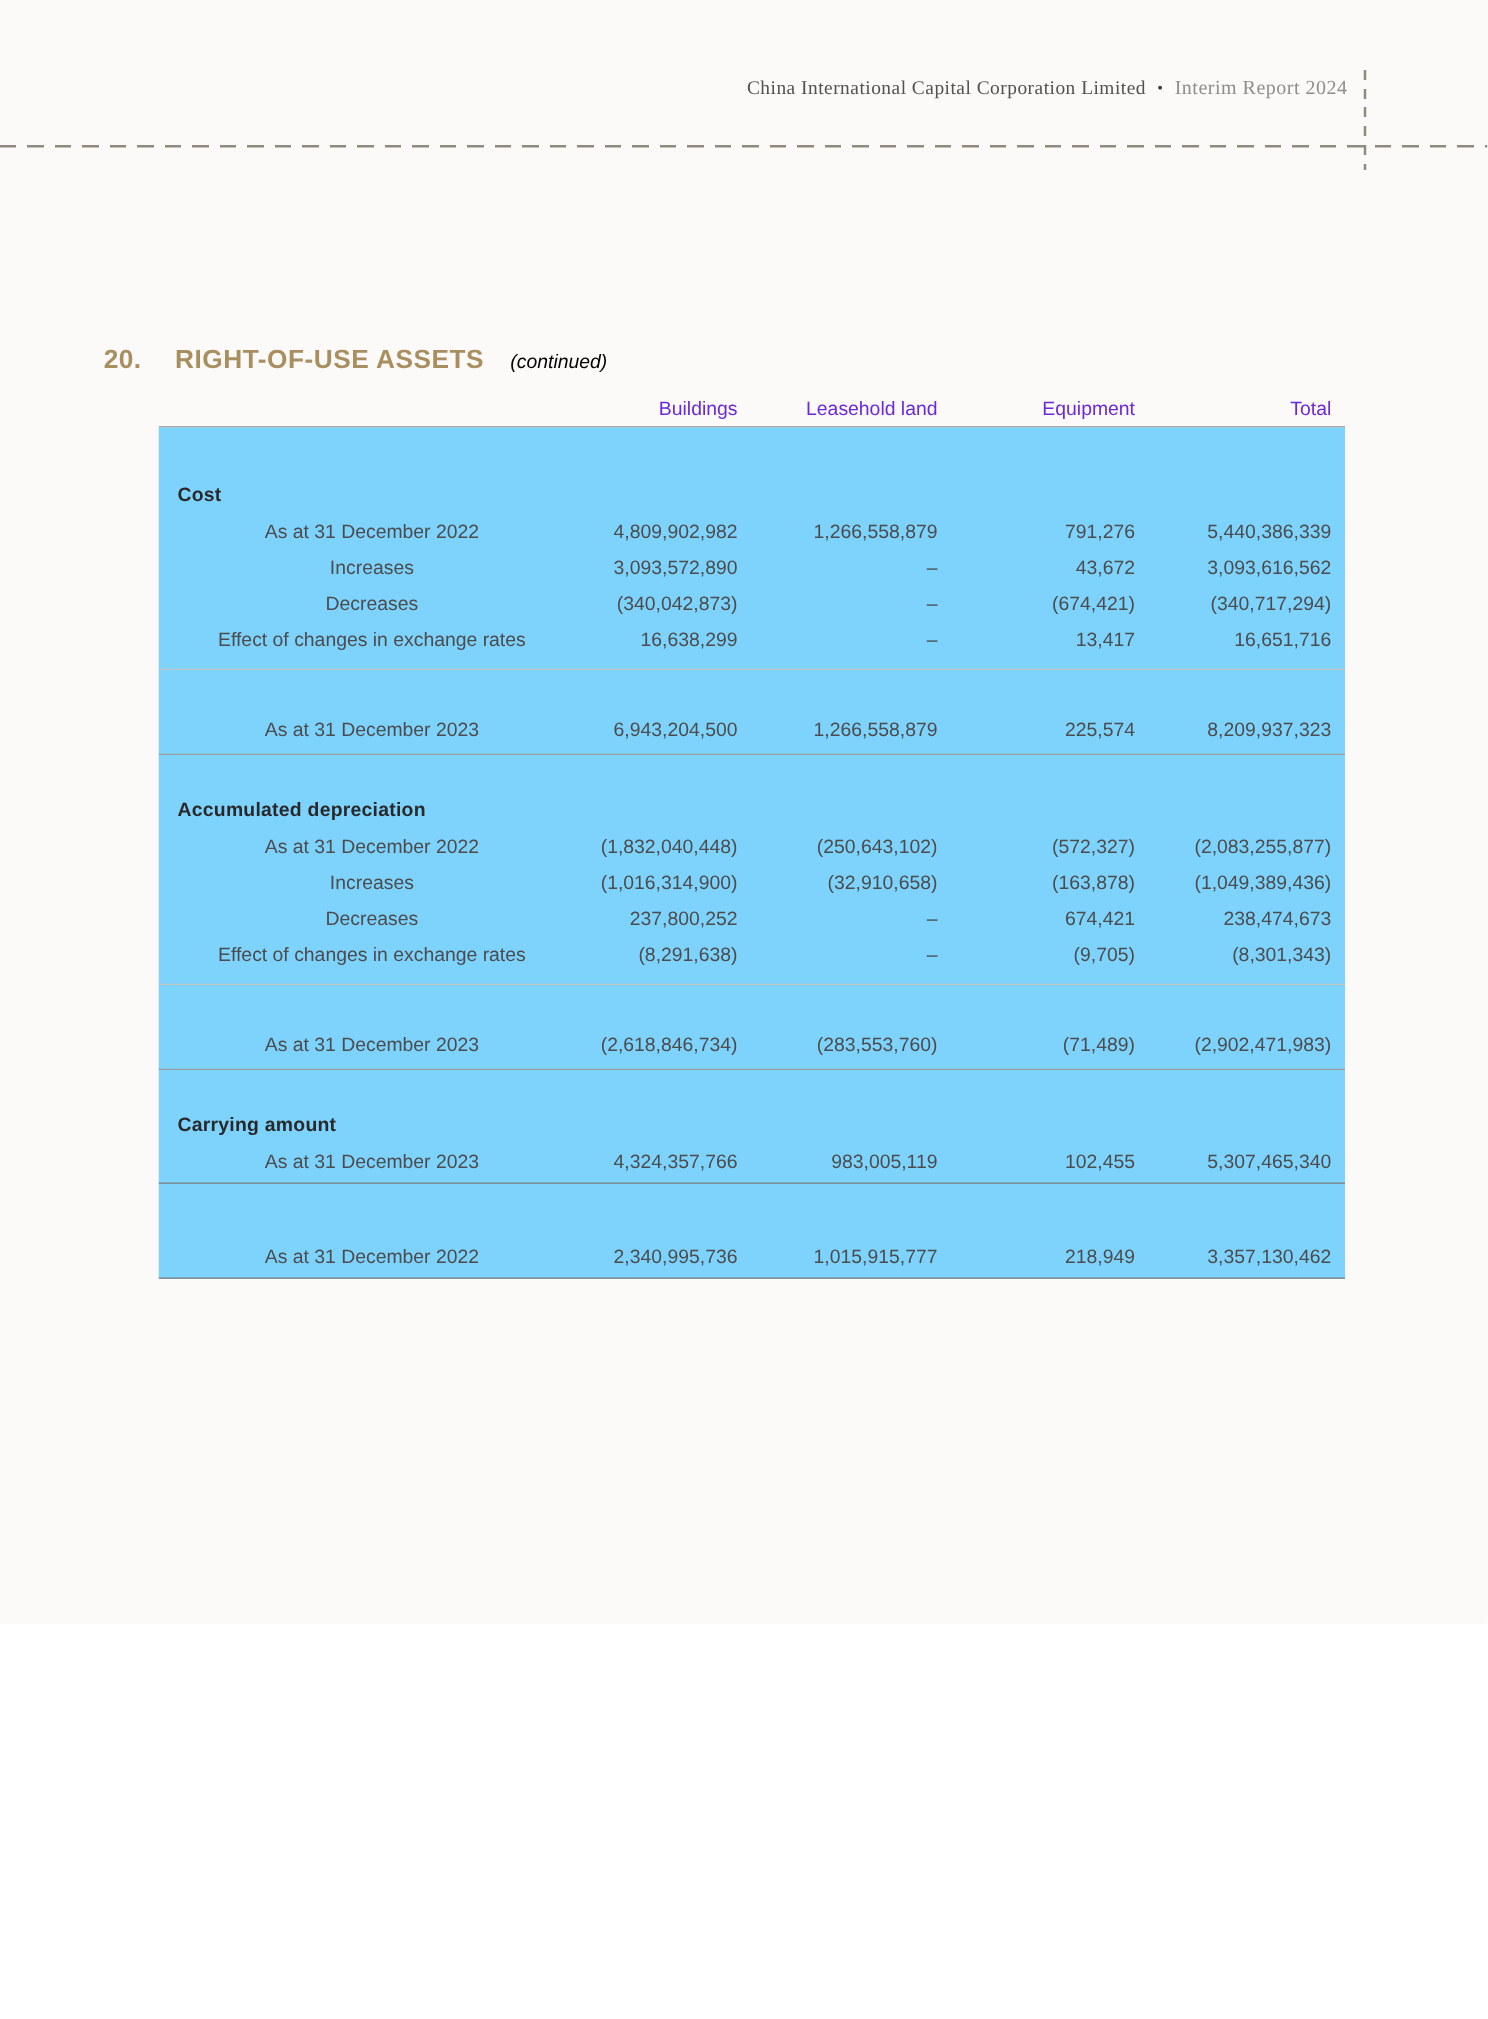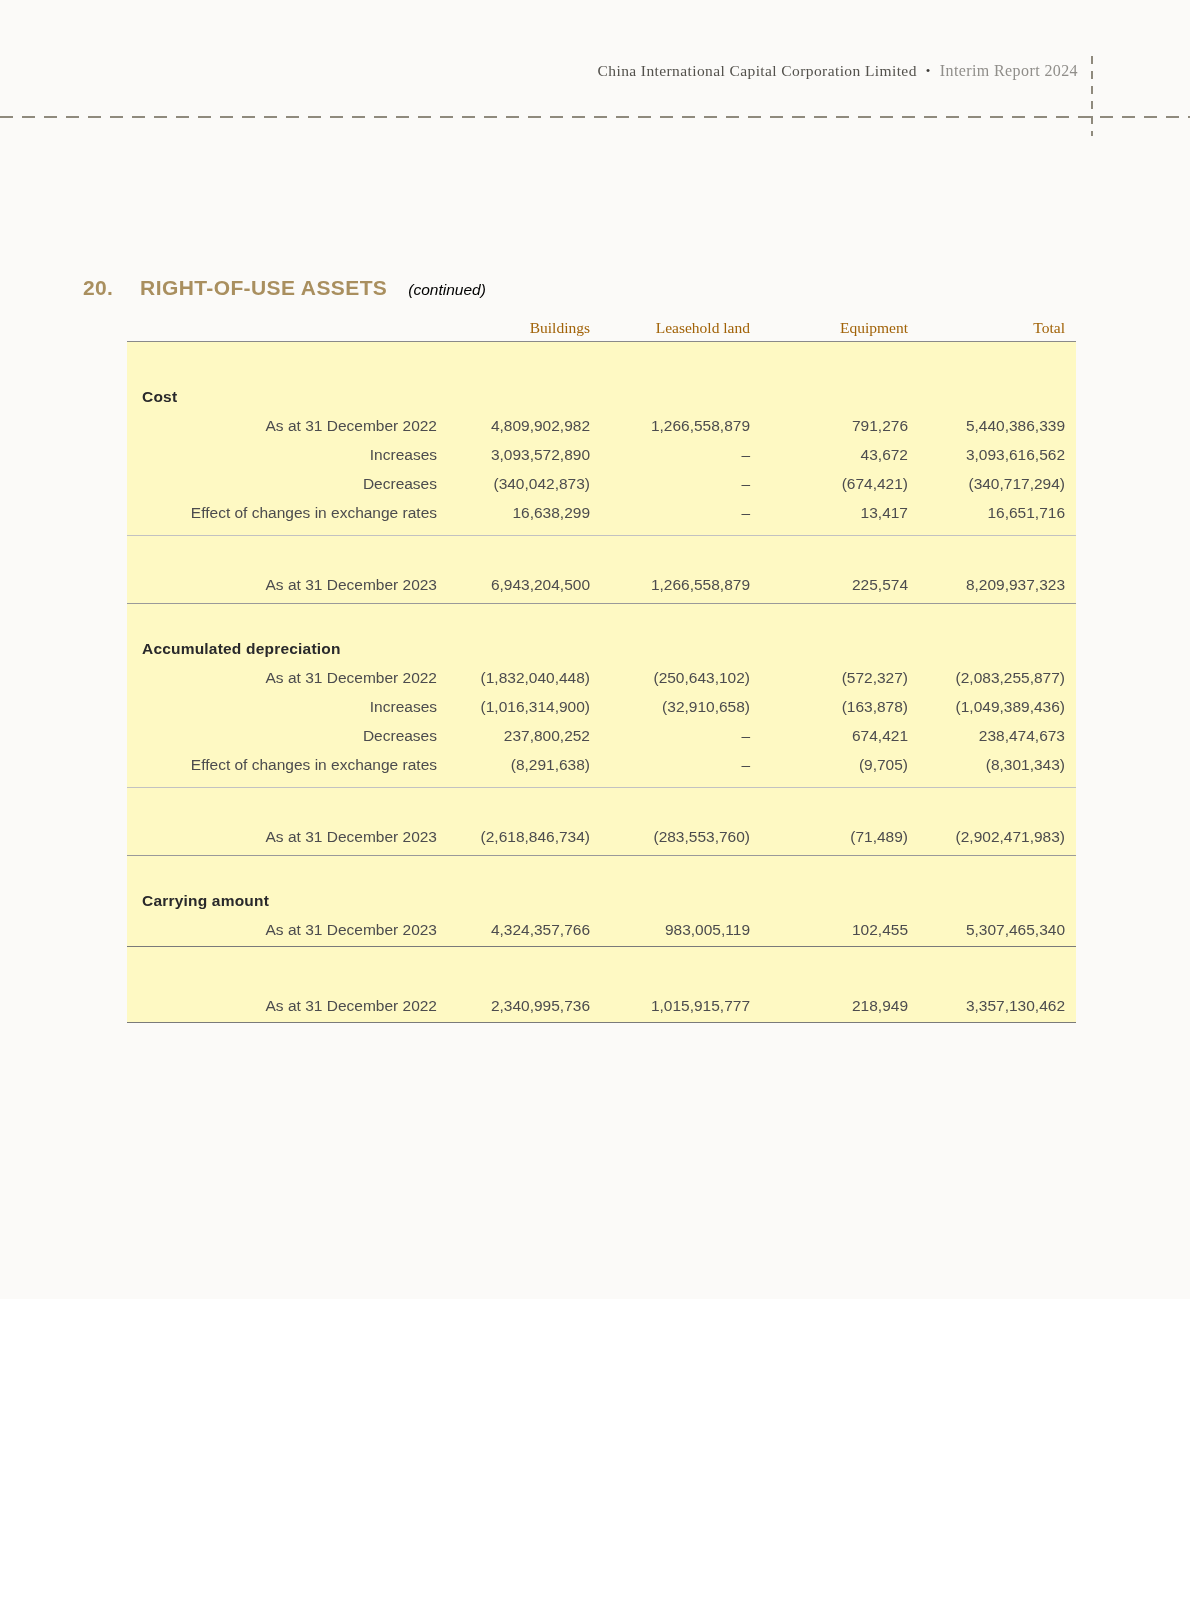--- a/index.html
+++ b/index.html
@@ -66,27 +66,27 @@
     color: #4c4c4e;
   }
   .trow {
     display: grid;
     grid-template-columns: 310px 153px 160px 158px 157px;
     padding-right: 11px;
     height: 29px;
     align-items: center;
   }
   .thead-row { height: 25px; align-items: end; padding-bottom: 4px; }
-  .thead-row .cell { color: #a16207; font-family: Liberation Serif, serif; }
+  .thead-row .cell { color: #6d28d9; }
   .cell { white-space: nowrap; }
   .cell.num { text-align: right; }
-  .cell.lbl { text-align: right; padding-left: 31px; }
+  .cell.lbl { text-align: center; padding-left: 31px; }
   .cell.sect { text-align: left; padding-left: 15px; font-weight: bold; color: #29292b; letter-spacing: 0.2px; }
 
-  .tbody { background: #fef9c3; }
+  .tbody { background: #7dd3fc; }
 
   .rule       { height: 1px; width: 100%; }
   .rule-head  { background: #8a8a8a; }
   .rule-light { background: #c2c2c2; }
   .rule-mid   { background: #9a9a9a; }
   .rule-dark  { background: #7a7a7a; }
 
   .sp2  { height: 2px; }
   .sp4  { height: 4px; }
   .sp8  { height: 8px; }

